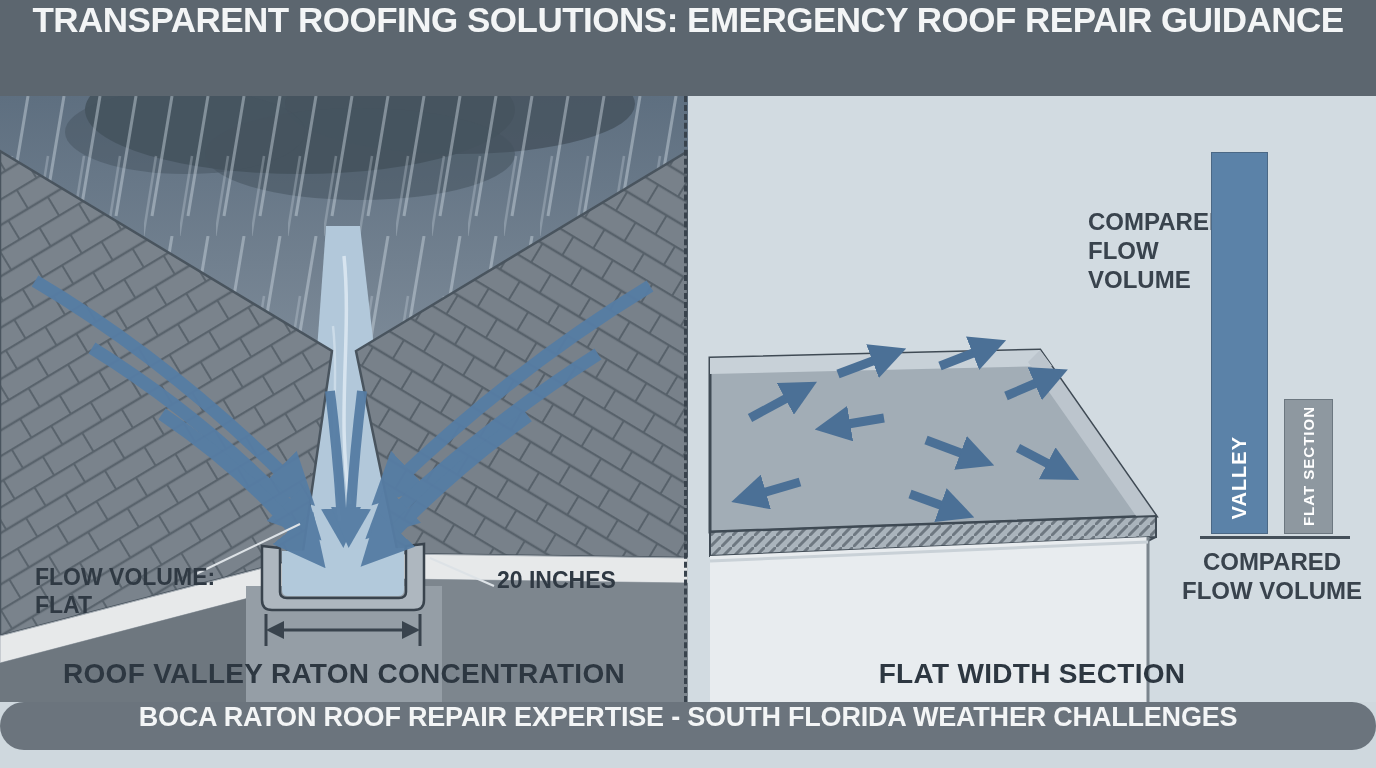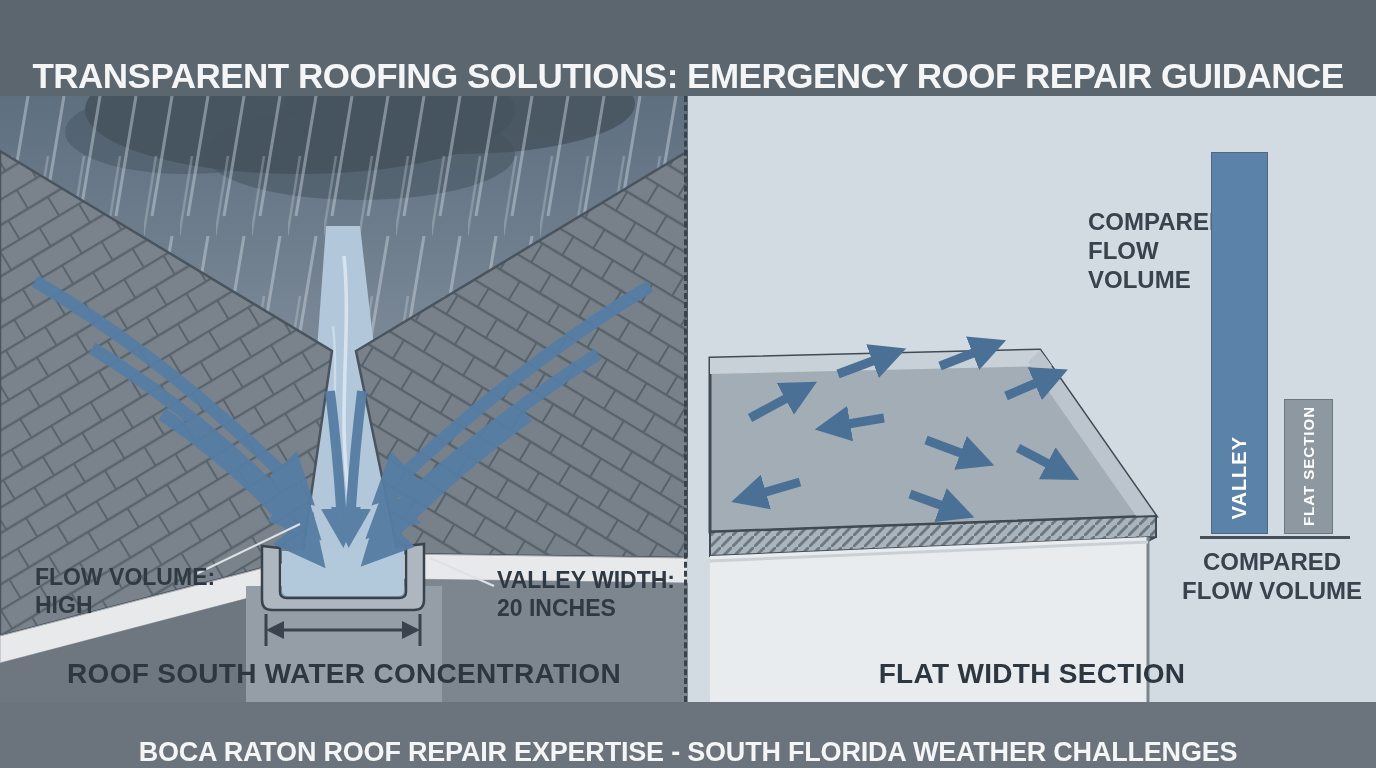--- a/index.html
+++ b/index.html
@@ -4,26 +4,26 @@
 <style>
   * { margin:0; padding:0; box-sizing:border-box; }
   body { background:#222; }
   .canvas {
     position:relative; width:1376px; height:768px; overflow:hidden;
     font-family:"Liberation Sans","DejaVu Sans",sans-serif;
     background:#cfd8de;
   }
   .banner {
     position:absolute; left:0; width:1376px;
-    display:flex; align-items:flex-end; justify-content:center;
+    display:flex; align-items:flex-start; justify-content:center;
     background:#5c666f; color:#f3f5f6; text-align:center;
   }
   .banner.top { top:0; height:96px; }
   .banner.top h1 { font-size:35px; font-weight:bold; letter-spacing:-0.5px; }
-  .banner.bottom { top:702px; height:66px; background:#6b747d; font-size:27px; font-weight:bold; letter-spacing:-0.2px; }
+  .banner.bottom { top:702px; height:48px; background:#6b747d; font-size:27px; font-weight:bold; letter-spacing:-0.2px;border-radius:30px; }
   .panel { position:absolute; top:96px; width:688px; height:606px; }
   .panel.left { left:0; background:#8b939b; }
   .panel.right { left:688px; background:#d2dbe1; }
   .divider {
     position:absolute; left:684px; top:96px; height:606px; width:0;
     border-left:3px dashed #39434d; z-index:6;
   }
   .art { position:absolute; left:0; top:0; }
   .anno { position:absolute; color:#2f3943; font-weight:bold; font-size:23px; line-height:1.22; z-index:4; }
   .anno.flow  { left:35px;  top:467px; width:210px; }
@@ -138,27 +138,26 @@
         <line x1="266" y1="518" x2="266" y2="550"></line>
         <line x1="420" y1="518" x2="420" y2="550"></line>
         <line x1="278" y1="534" x2="408" y2="534"></line>
         <polygon points="266,534 284,525 284,543" fill="#39434d" stroke="none"></polygon>
         <polygon points="420,534 402,525 402,543" fill="#39434d" stroke="none"></polygon>
       </g>
     </svg>
 
     <div class="anno flow">
       <div>FLOW VOLUME:</div>
-      <div>HIGH</div>
+      <div>FLAT</div>
     </div>
     <div class="anno width">
-      <div>VALLEY WIDTH:</div>
       <div>20 INCHES</div>
     </div>
-    <div class="caption">ROOF SOUTH WATER CONCENTRATION</div>
+    <div class="caption">ROOF VALLEY RATON CONCENTRATION</div>
   </div>
 
   <div class="divider"></div>
 
   <div class="panel right">
     <svg class="art" width="688" height="606" viewBox="0 0 688 606">
       <defs>
         <pattern id="hatch" width="11" height="11" patternUnits="userSpaceOnUse">
           <rect width="11" height="11" fill="#aab4bc"></rect>
           <path d="M0 11 L11 0" stroke="#6e7881" stroke-width="3"></path>

